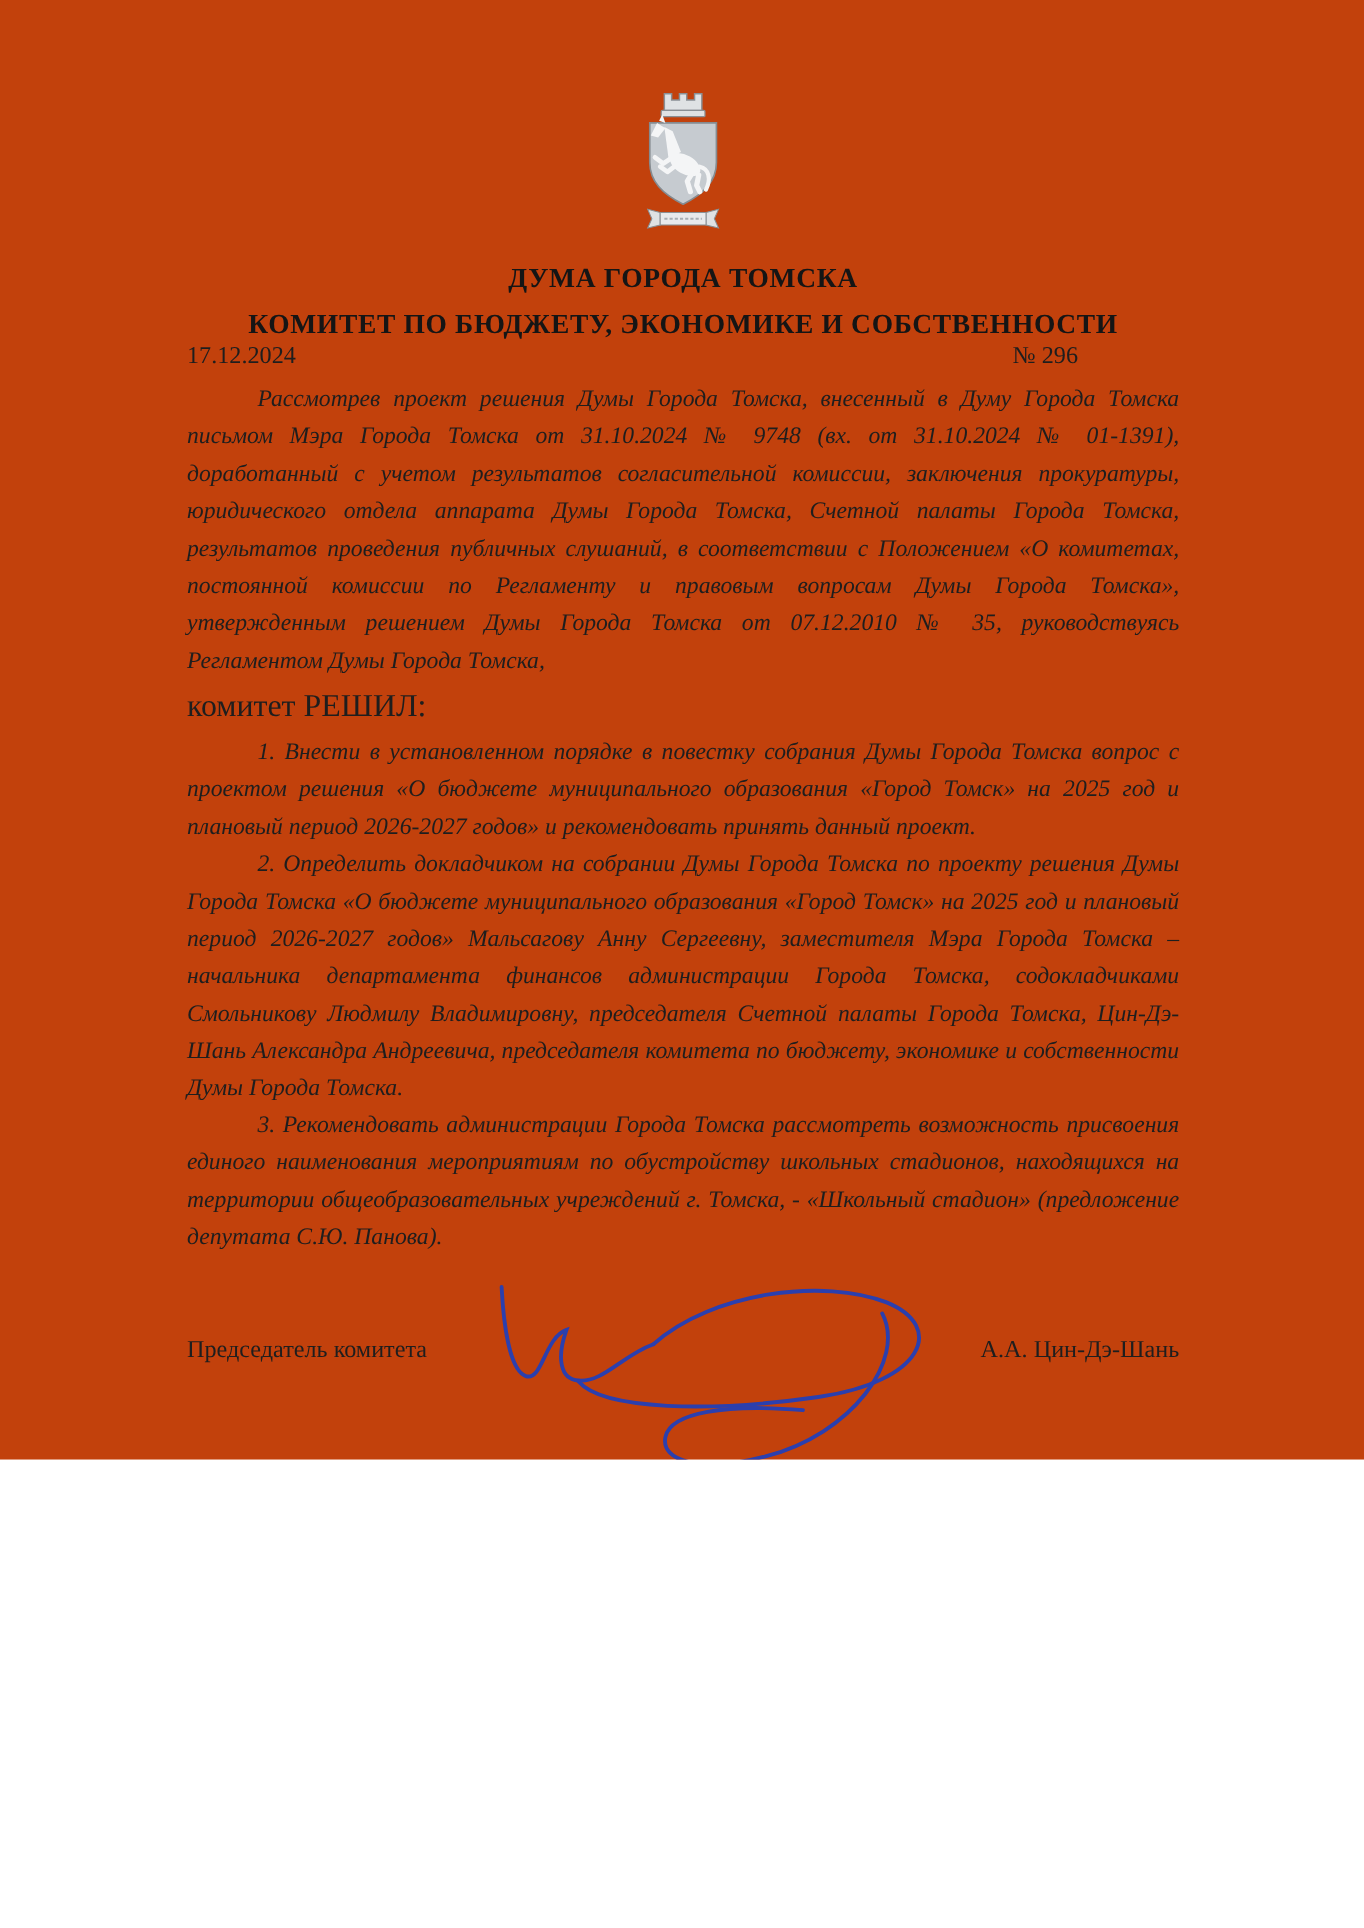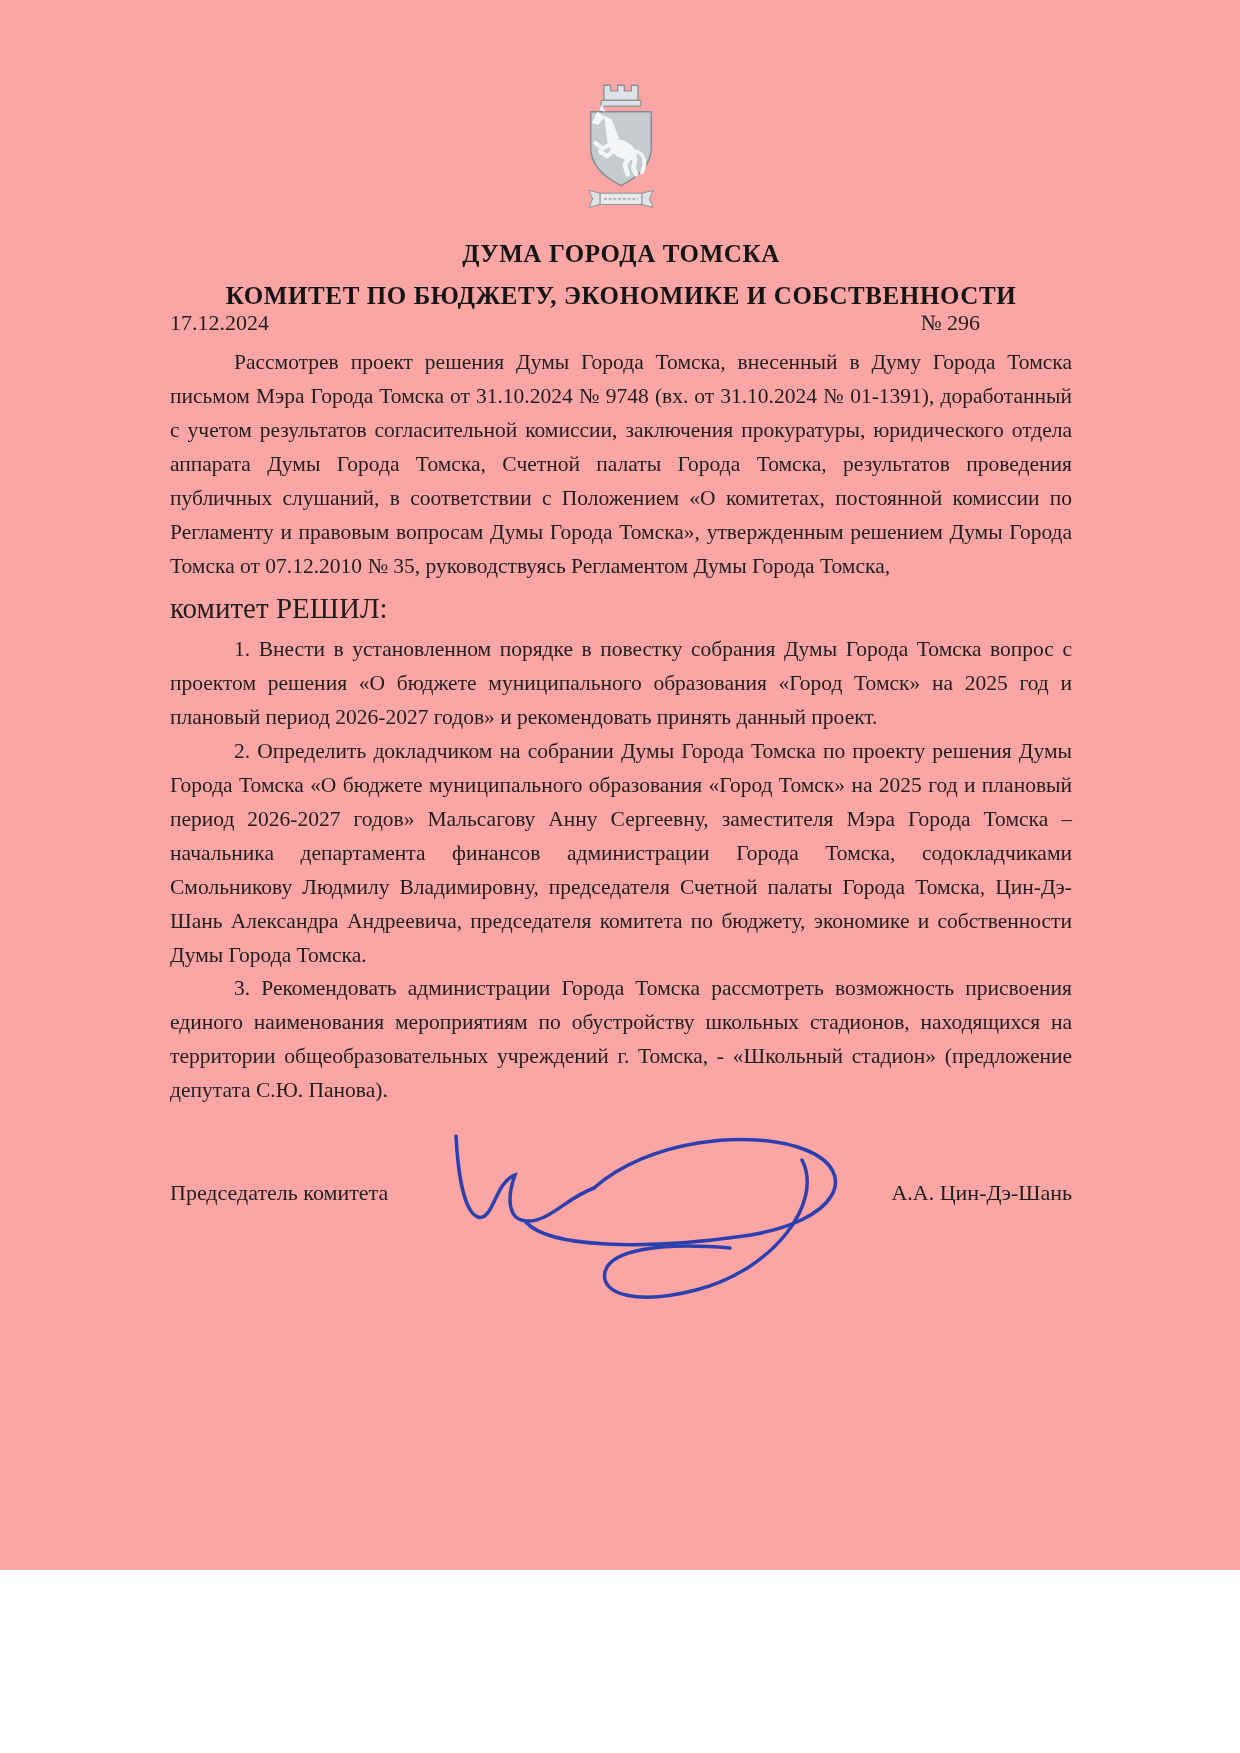--- a/index.html
+++ b/index.html
@@ -2,22 +2,22 @@
 <html lang="ru"><head>
 <meta charset="utf-8">
 <style>
   * { margin: 0; padding: 0; box-sizing: border-box; }
   html, body { background: #ffffff; }
   body { font-family: "Liberation Serif", serif; }
 
   .page {
     position: relative;
     width: 1240px;
-    height: 1570px;
-    background: #fca5a5;
+    height: 1327px;
+    background: #c2410c;
     color: #1e1e1e;
     padding: 72px 168px 0 170px;
     overflow: hidden;
   }
 
   .emblem-wrap {
     display: flex;
     justify-content: center;
     width: 100%;
   }
@@ -64,20 +64,21 @@
     line-height: 1.34;
     text-align: justify;
     color: #151515;
   }
 
   .body-par {
     font-size: 21.5px;
     line-height: 1.58;
     text-align: justify;
     text-indent: 64px;
+    font-style: italic;
   }
   .preamble { margin-top: 10px; }
 
   .resolved-line {
     margin: 8px 0 8px 0;
     text-align: left;
     font-size: 29px;
   }
 
   .sign-row {

